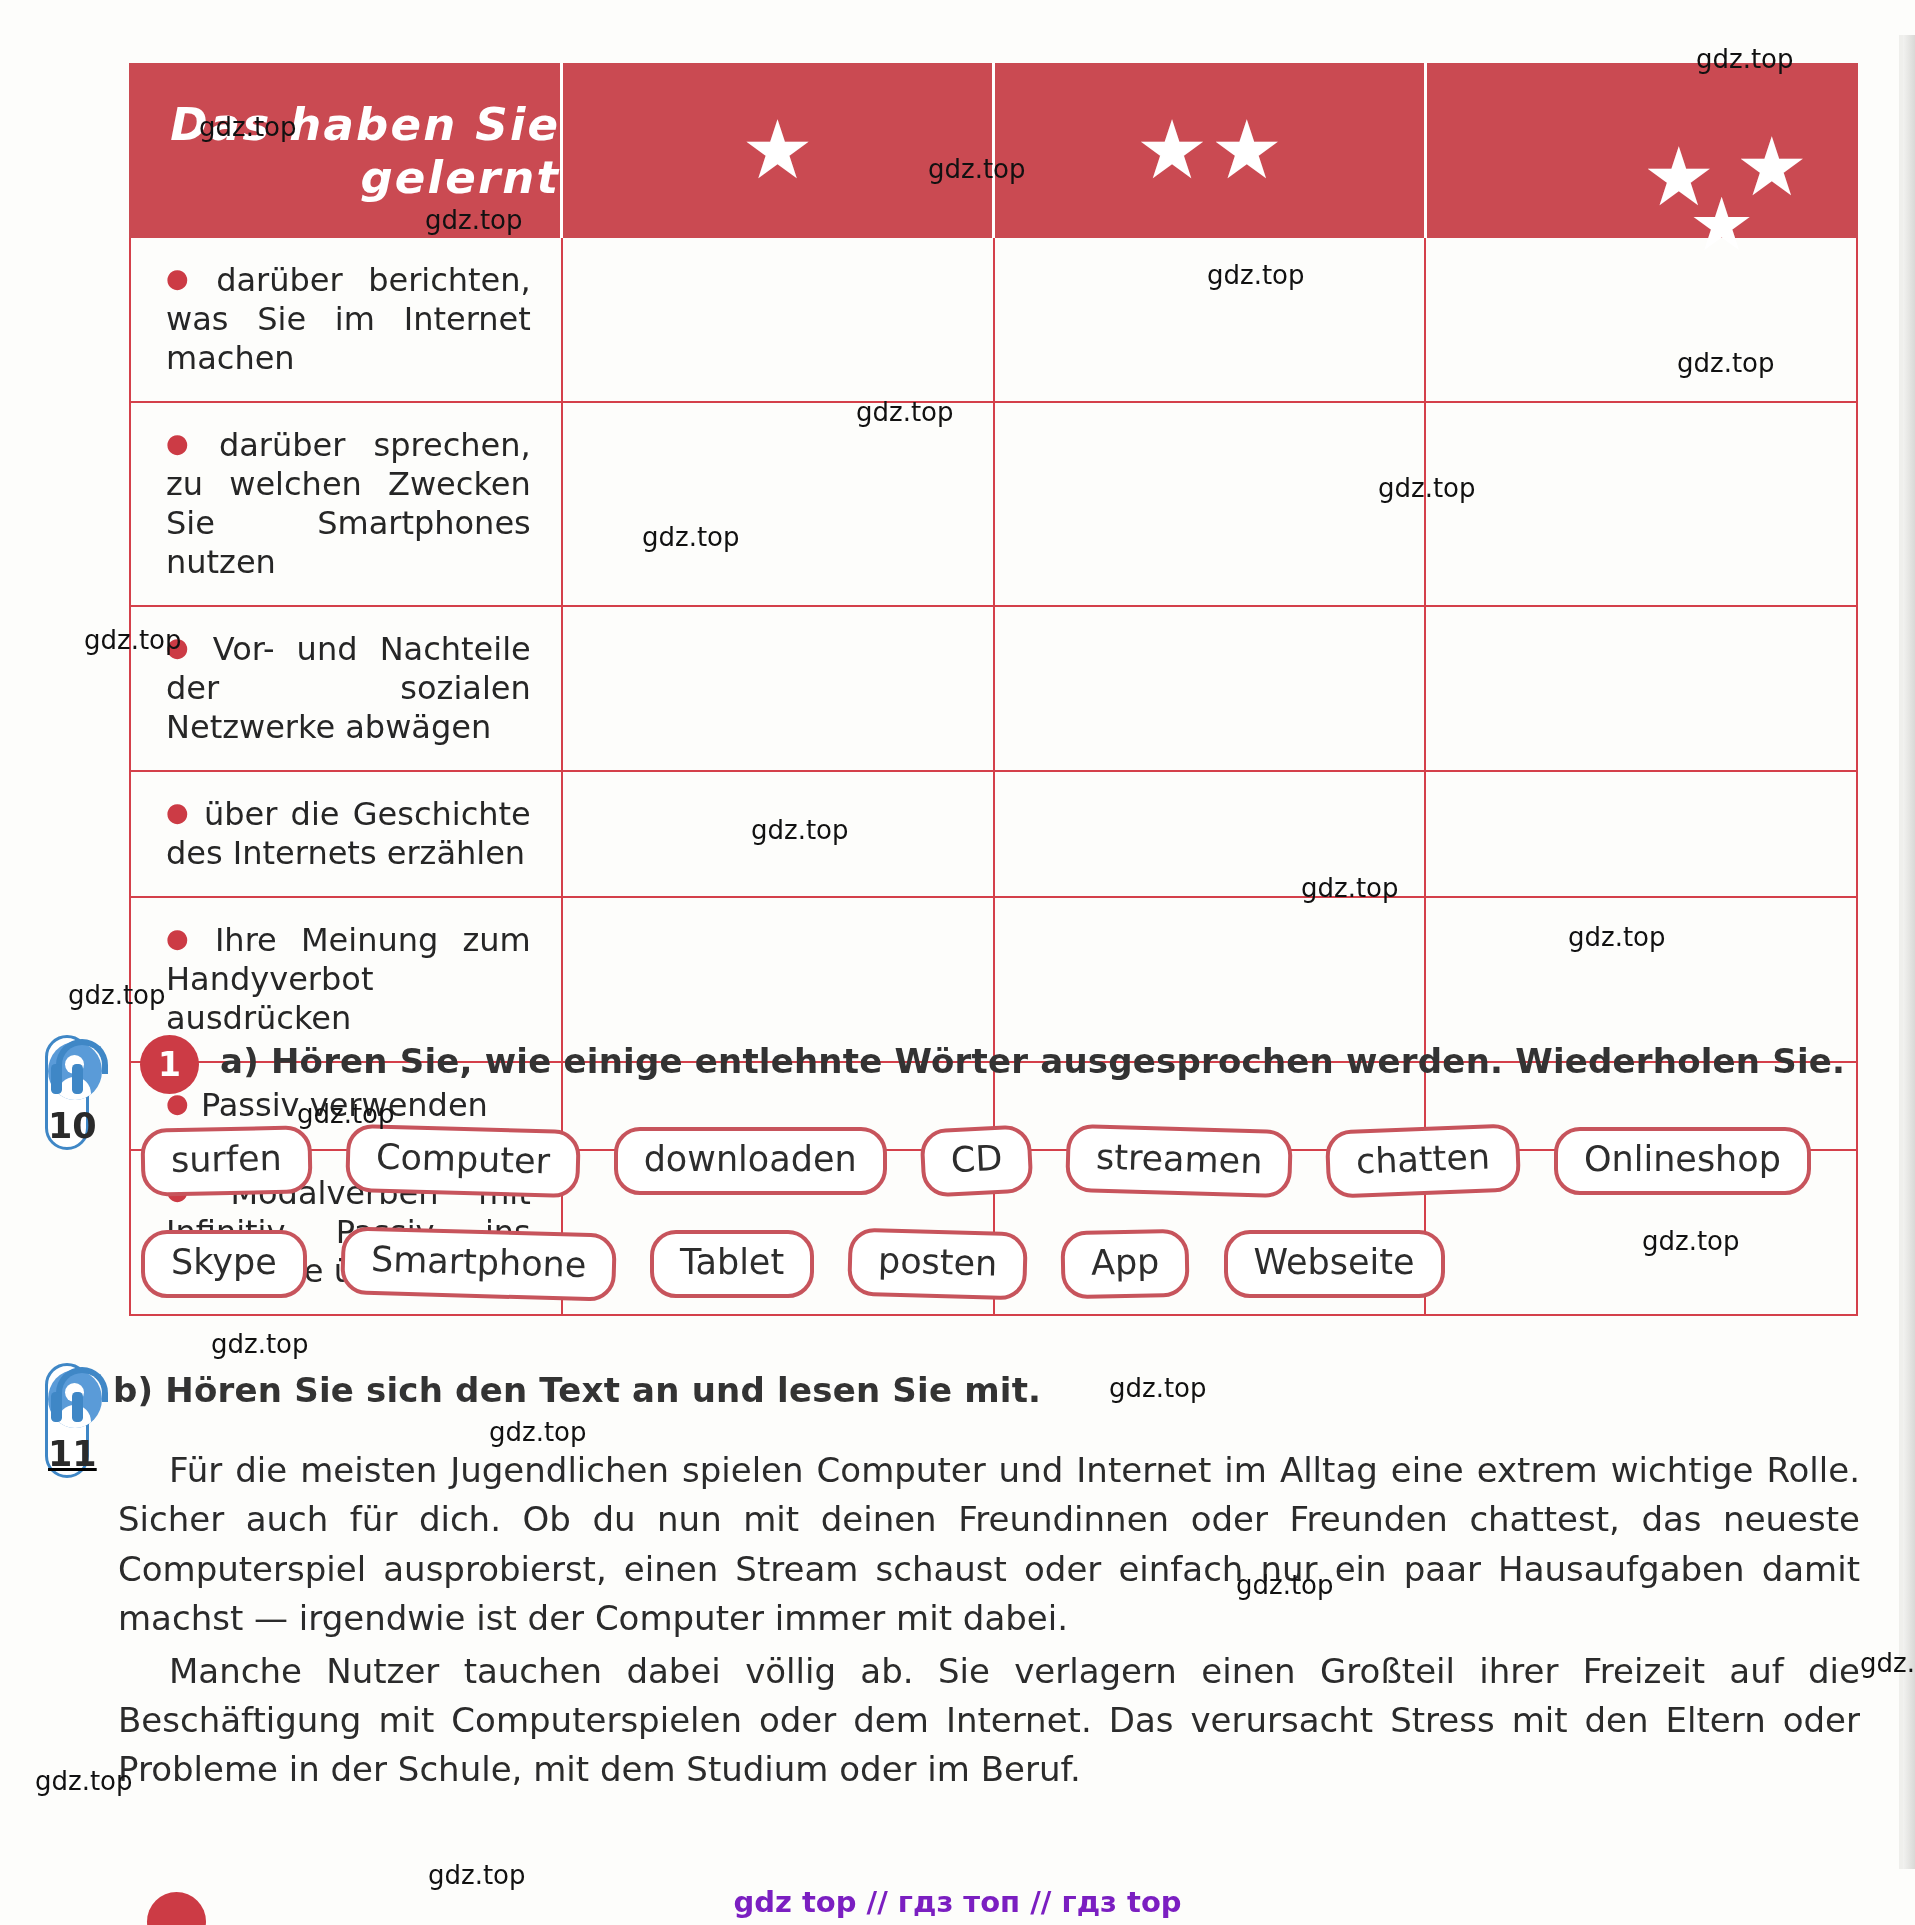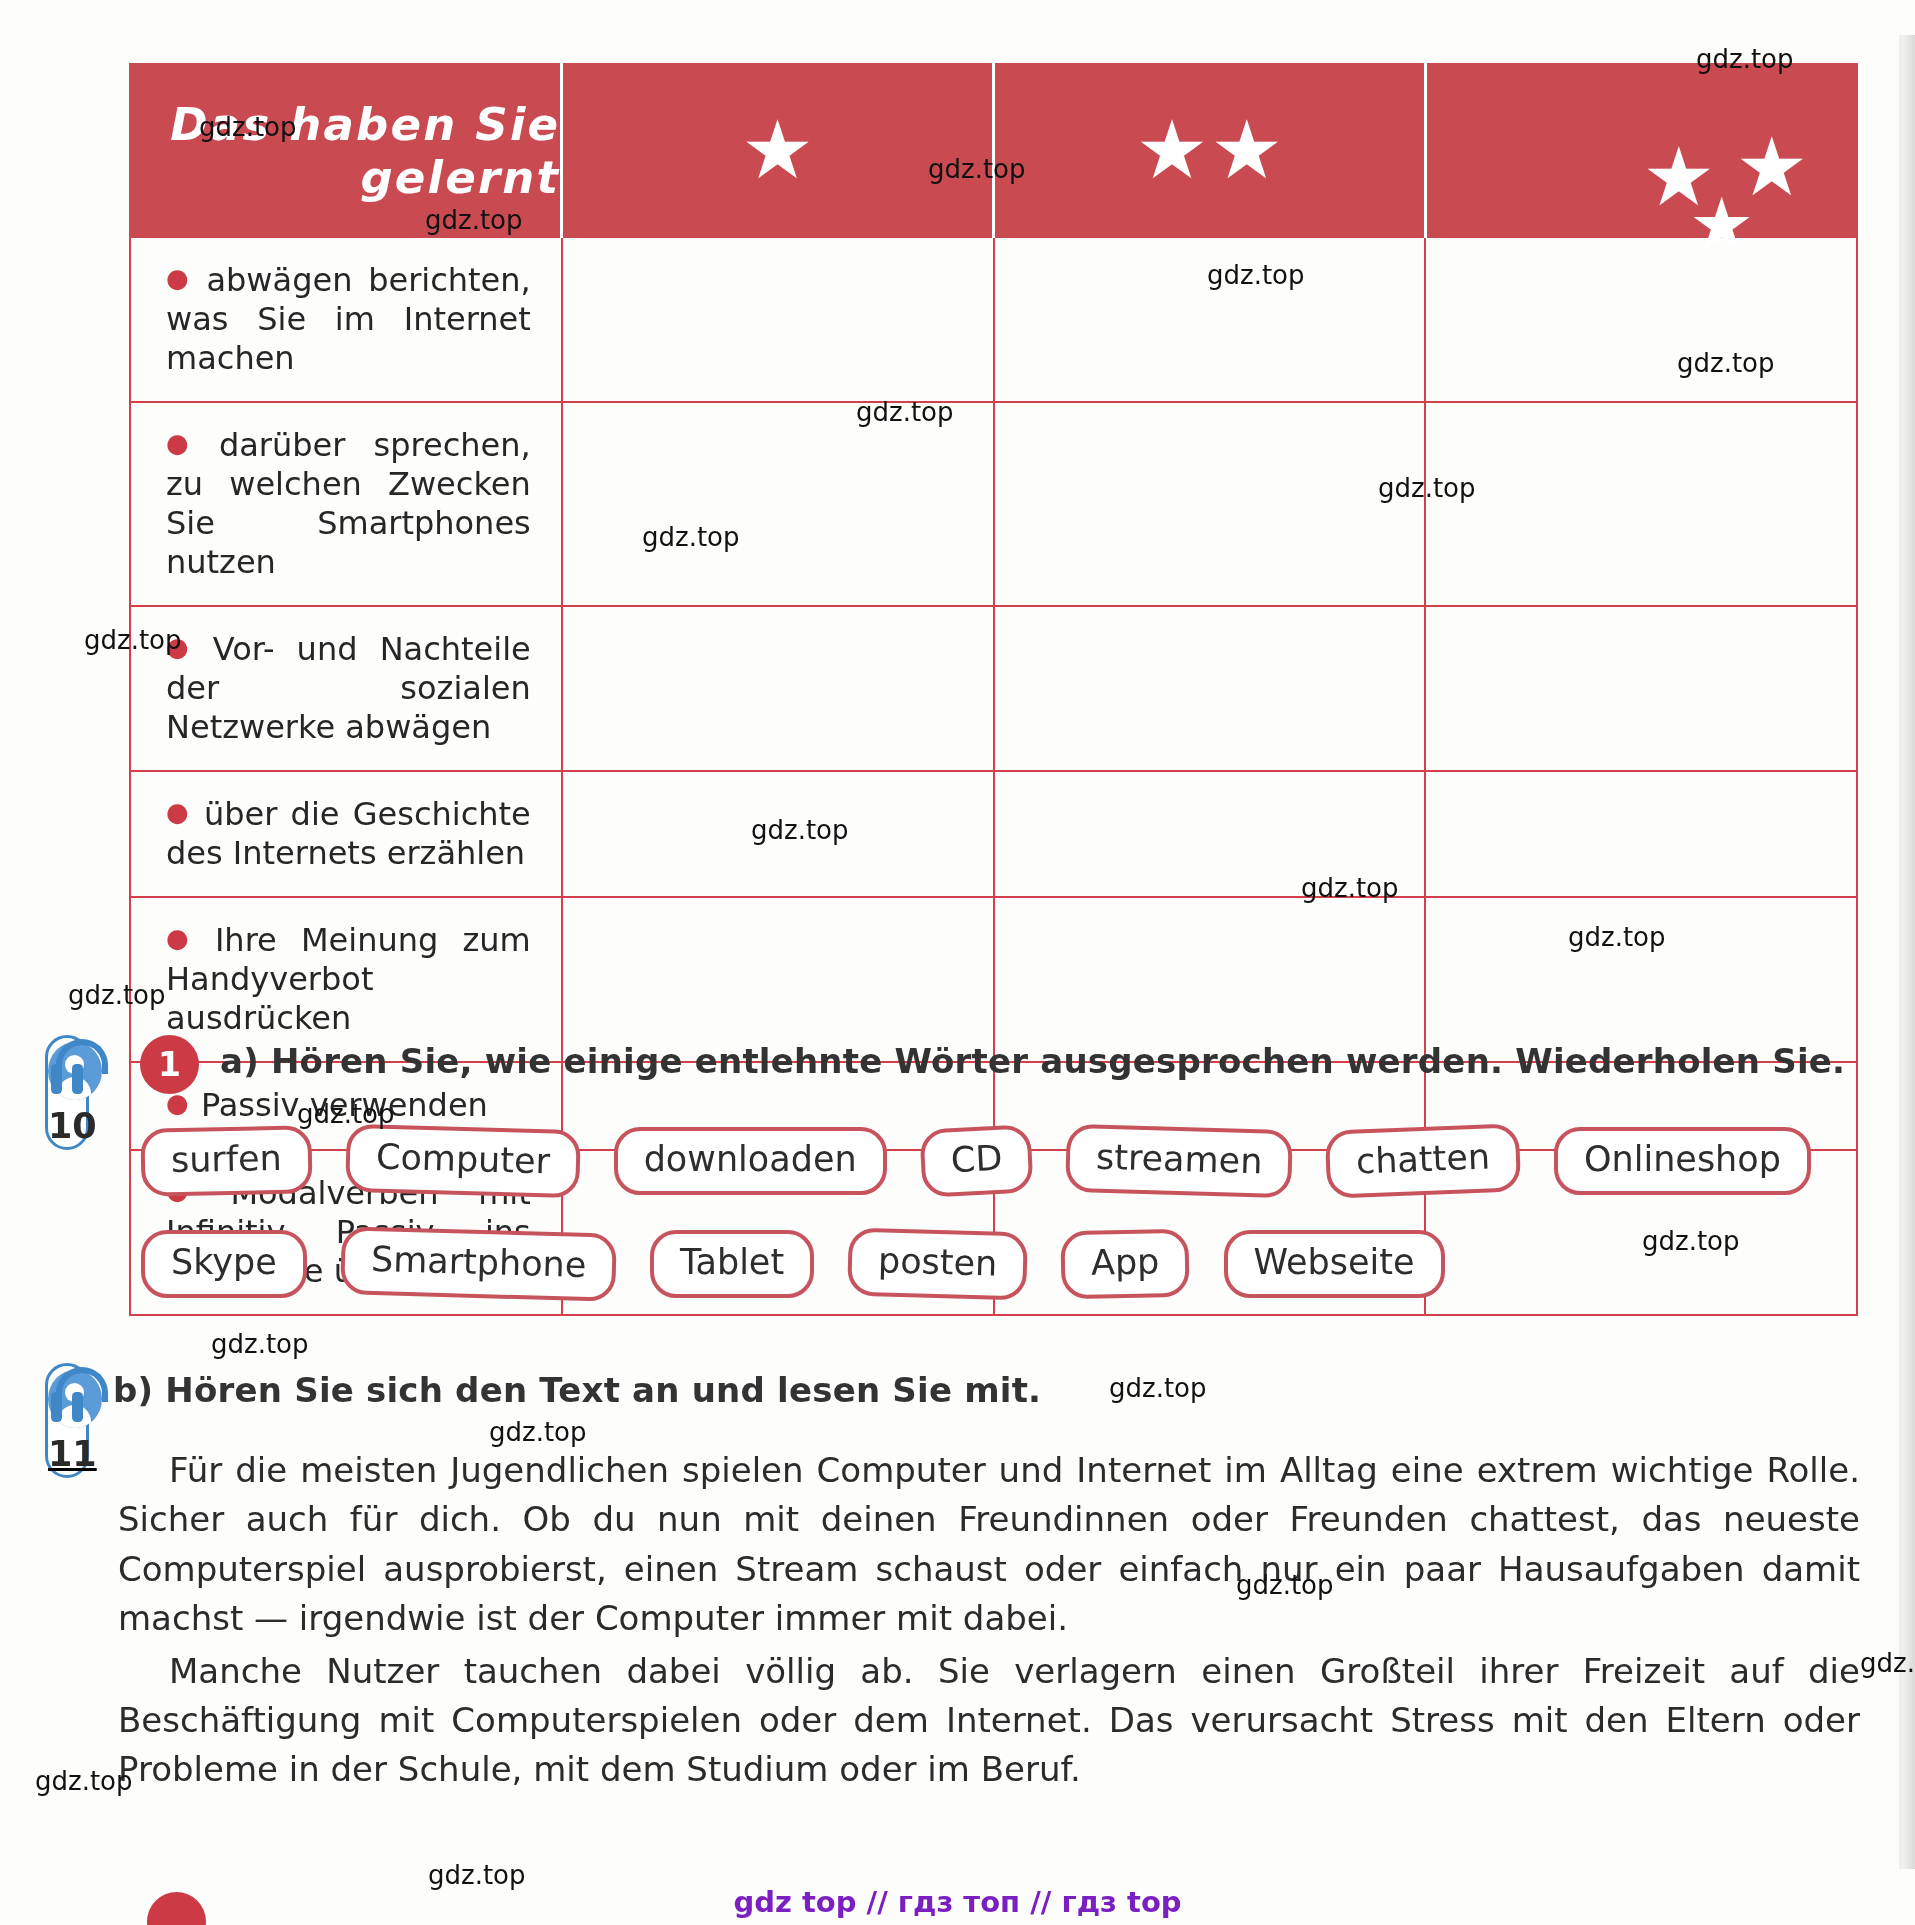--- a/index.html
+++ b/index.html
@@ -289,21 +289,21 @@
             <span class="stars3">
               <span class="star s-a">★</span>
               <span class="star s-b">★</span>
               <span class="star s-c">★</span>
             </span>
           </th>
         </tr>
       </thead>
       <tbody>
         <tr>
-          <td class="goal"><span class="bullet">●</span><span>abwägen berichten, was Sie im Internet machen</span></td>
+          <td class="goal"><span class="bullet">●</span><span>darüber berichten, was Sie im Internet machen</span></td>
           <td class="mark"></td>
           <td class="mark w2"></td>
           <td class="mark w3"></td>
         </tr>
         <tr>
           <td class="goal"><span class="bullet">●</span><span>darüber sprechen, zu welchen Zwecken Sie Smartphones nutzen</span></td>
           <td class="mark"></td>
           <td class="mark w2"></td>
           <td class="mark w3"></td>
         </tr>

